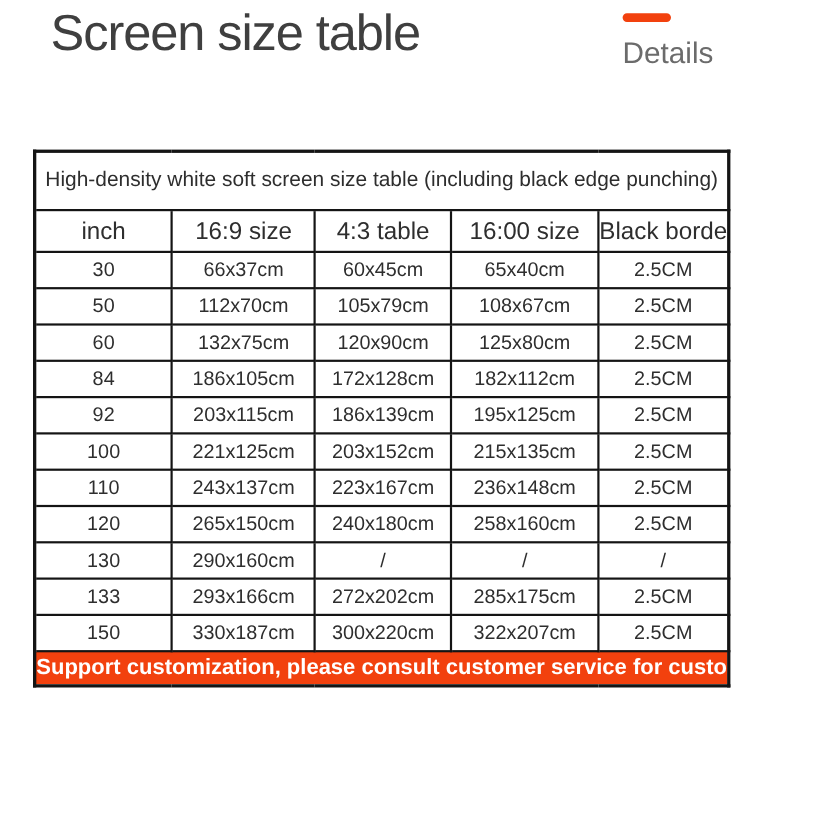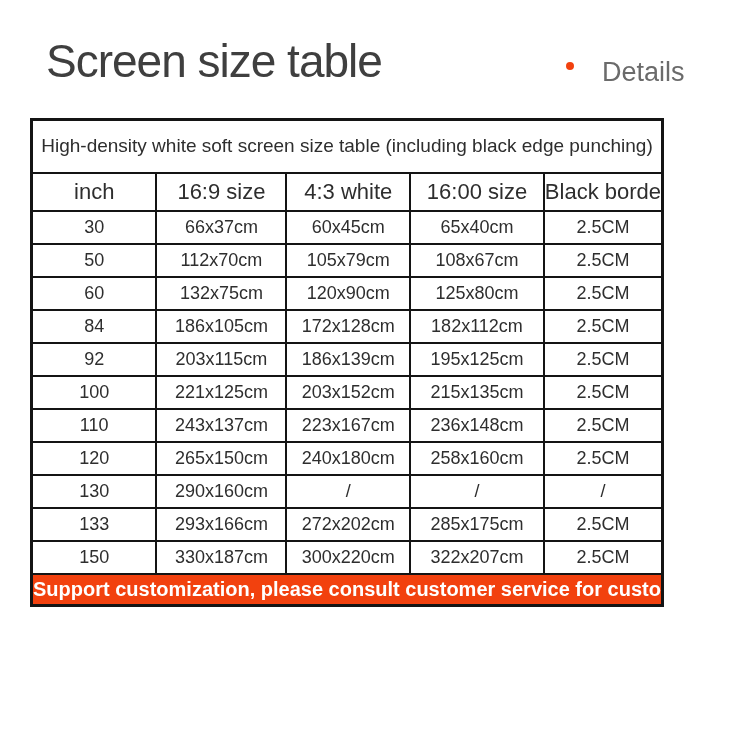--- a/index.html
+++ b/index.html
@@ -3,31 +3,31 @@
 <meta charset="utf-8">
 <style>
   * { box-sizing: border-box; }
   html, body {
     margin: 0; padding: 0;
     width: 750px; height: 750px;
     background: #ffffff;
     font-family: "Liberation Sans", sans-serif;
     overflow: hidden;
   }
-  .header { position: relative; height: 86px; margin-top: 32px; }
+  .header { position: relative; height: 136px; }
   .page-title {
     position: absolute; left: 46px; top: 2px;
     font-size: 46px; font-weight: 500;
     color: var(--title-color, #3f3f3f);
     letter-spacing: -1px;
   }
   .details-block {
     position: absolute; right: 74px; top: 12px;
     width: 110px;
-    display: flex; flex-direction: row; align-items: center; gap: 28px;
+    display: flex; flex-direction: column; align-items: flex-start;
   }
   .pill-icon {
     width: 44px; height: 7px;
     border: 4px solid var(--accent, #f2410e);
     border-radius: 10px;
   }
   .details-label {
     margin-top: 13px;
     font-size: 27px;
     color: var(--muted, #6b6b6b);
@@ -89,21 +89,21 @@
     <col style="width:21.2%">
     <col style="width:18.8%">
   </colgroup>
   <thead>
     <tr>
       <th colspan="5" class="caption-cell">High-density white soft screen size table (including black edge punching)</th>
     </tr>
     <tr class="col-head">
       <th>inch</th>
       <th>16:9 size</th>
-      <th>4:3 white</th>
+      <th>4:3 table</th>
       <th>16:00 size</th>
       <th>Black border</th>
     </tr>
   </thead>
   <tbody>
 
   <tr>
     <td>30</td>
     <td>66x37cm</td>
     <td>60x45cm</td>

